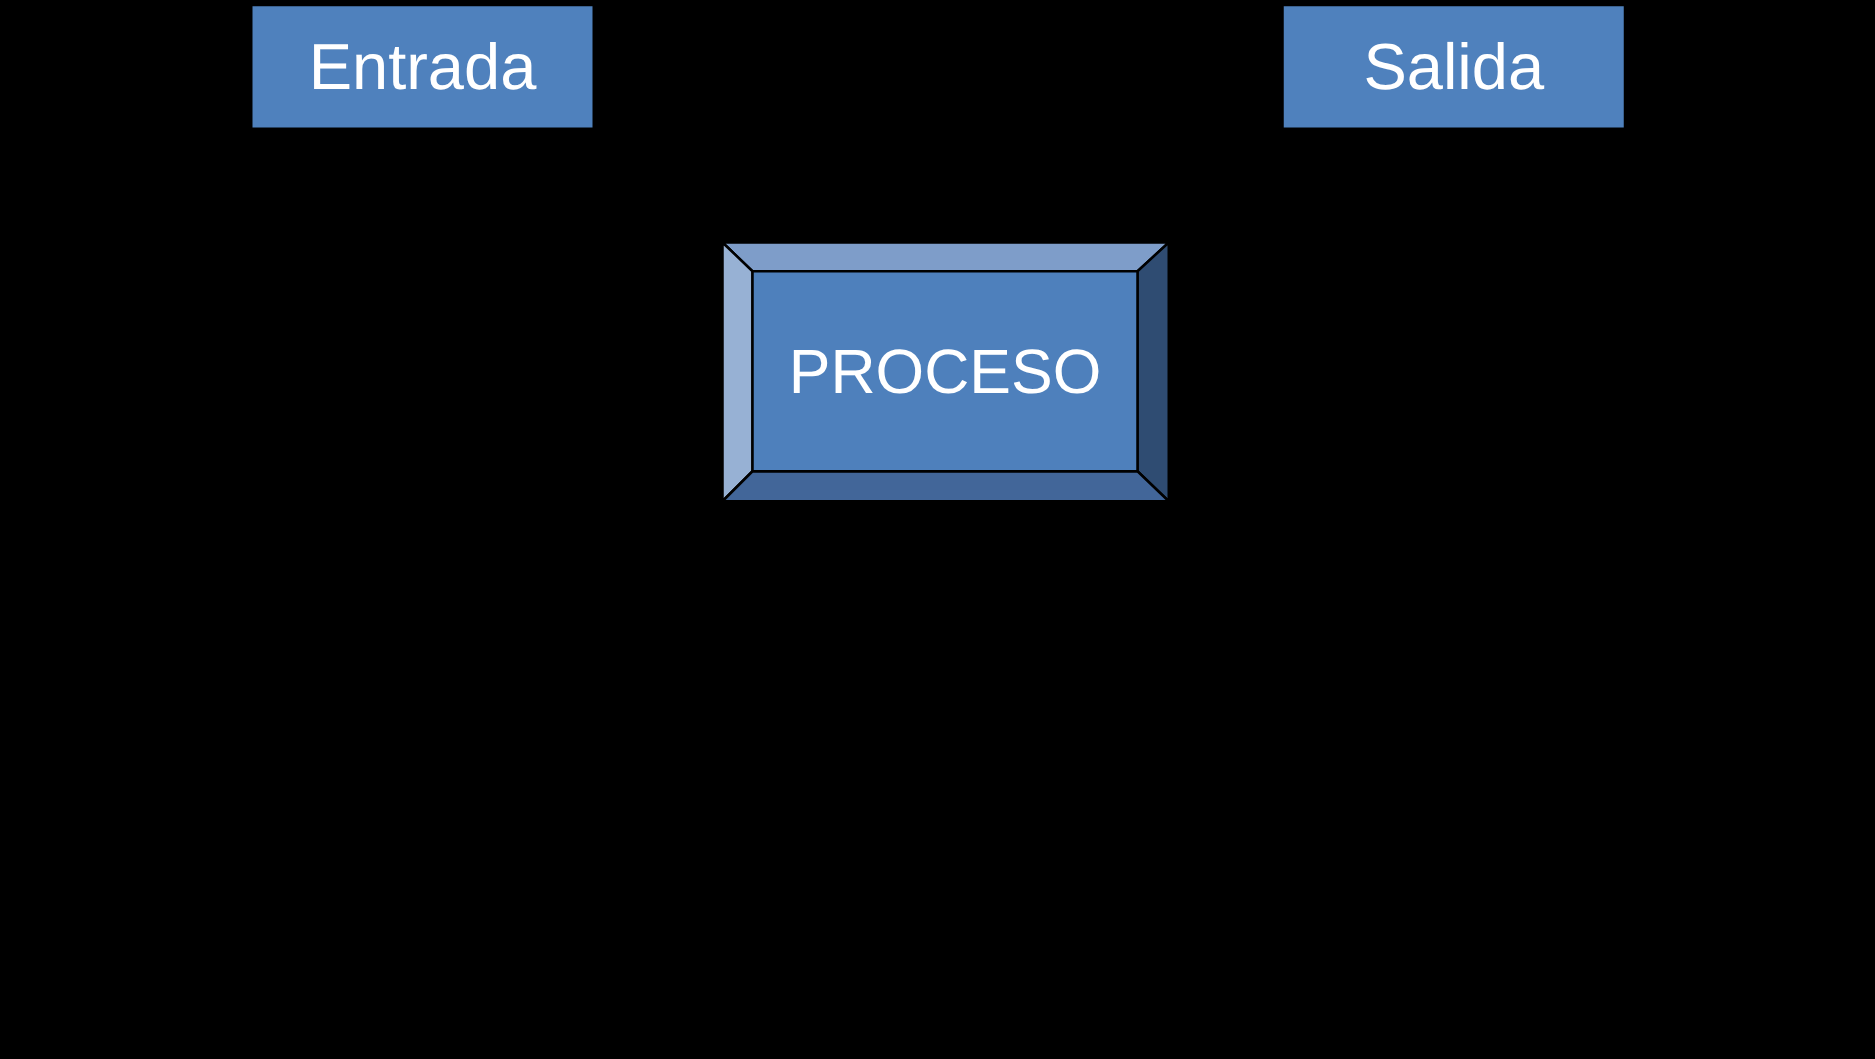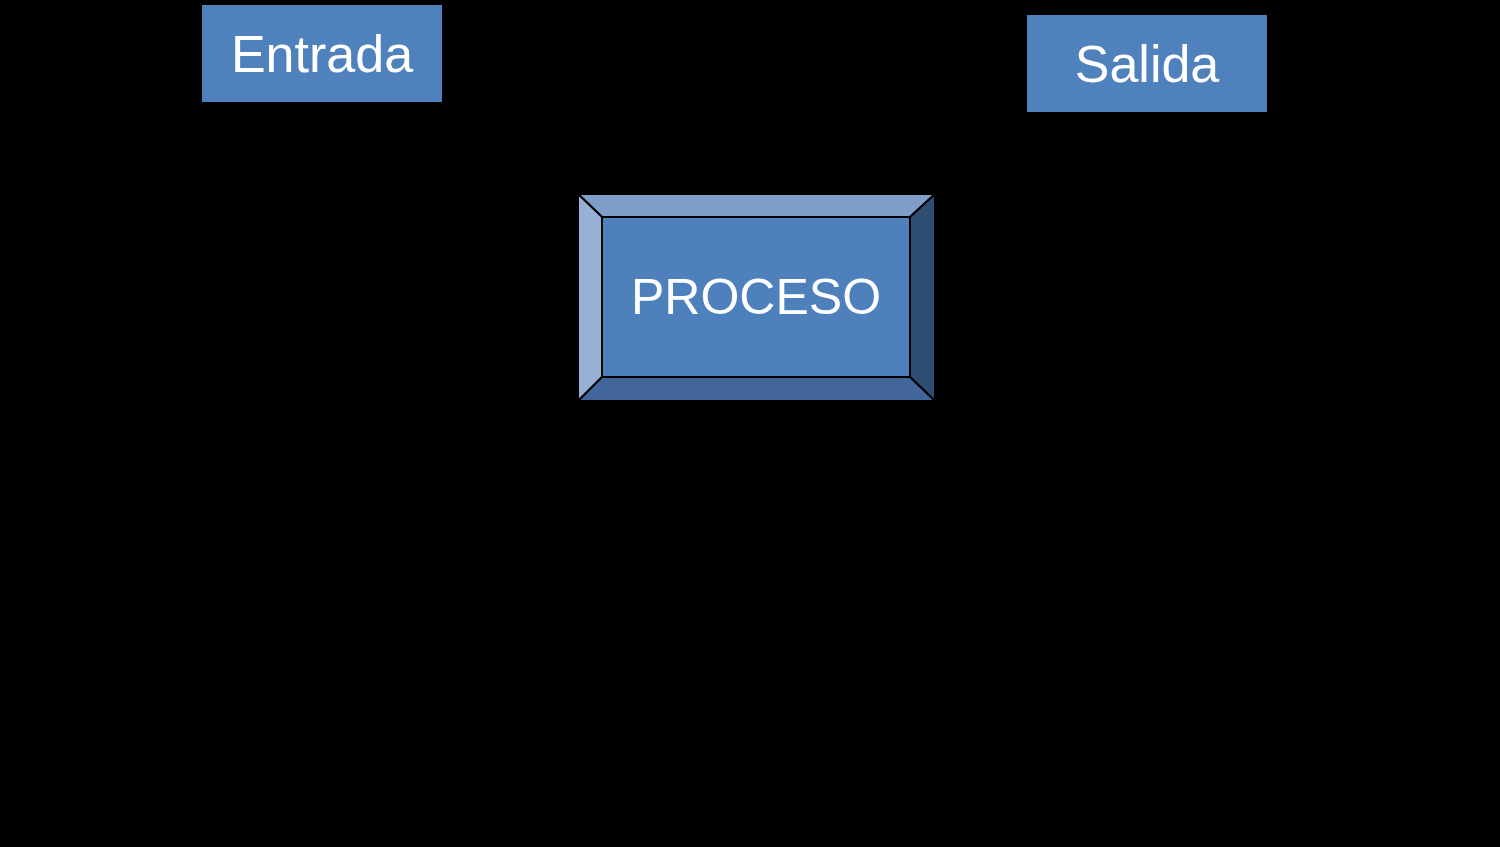--- a/index.html
+++ b/index.html
@@ -11,32 +11,32 @@
     position: relative;
     width: 1500px;
     height: 847px;
     background: #000000;
     overflow: hidden;
     font-family: "Liberation Sans", sans-serif;
   }
   .label-box {
     position: absolute;
     top: 5px;
-    width: 240px;
+    width: 272px;
     height: 97px;
     background: #4F81BD;
     color: #FFFFFF;
     display: flex;
     align-items: center;
     justify-content: center;
     font-size: 52px;
     line-height: 1;
   }
   .label-box.entrada { left: 202px; }
-  .label-box.salida  { left: 1027px; margin-top: 10px; }
+  .label-box.salida  { left: 1027px; }
   .proceso-svg {
     position: absolute;
     left: 577px;
     top: 193px;
     display: block;
   }
   .proceso-text {
     font-family: "Liberation Sans", sans-serif;
     font-size: 50px;
     fill: #FFFFFF;

